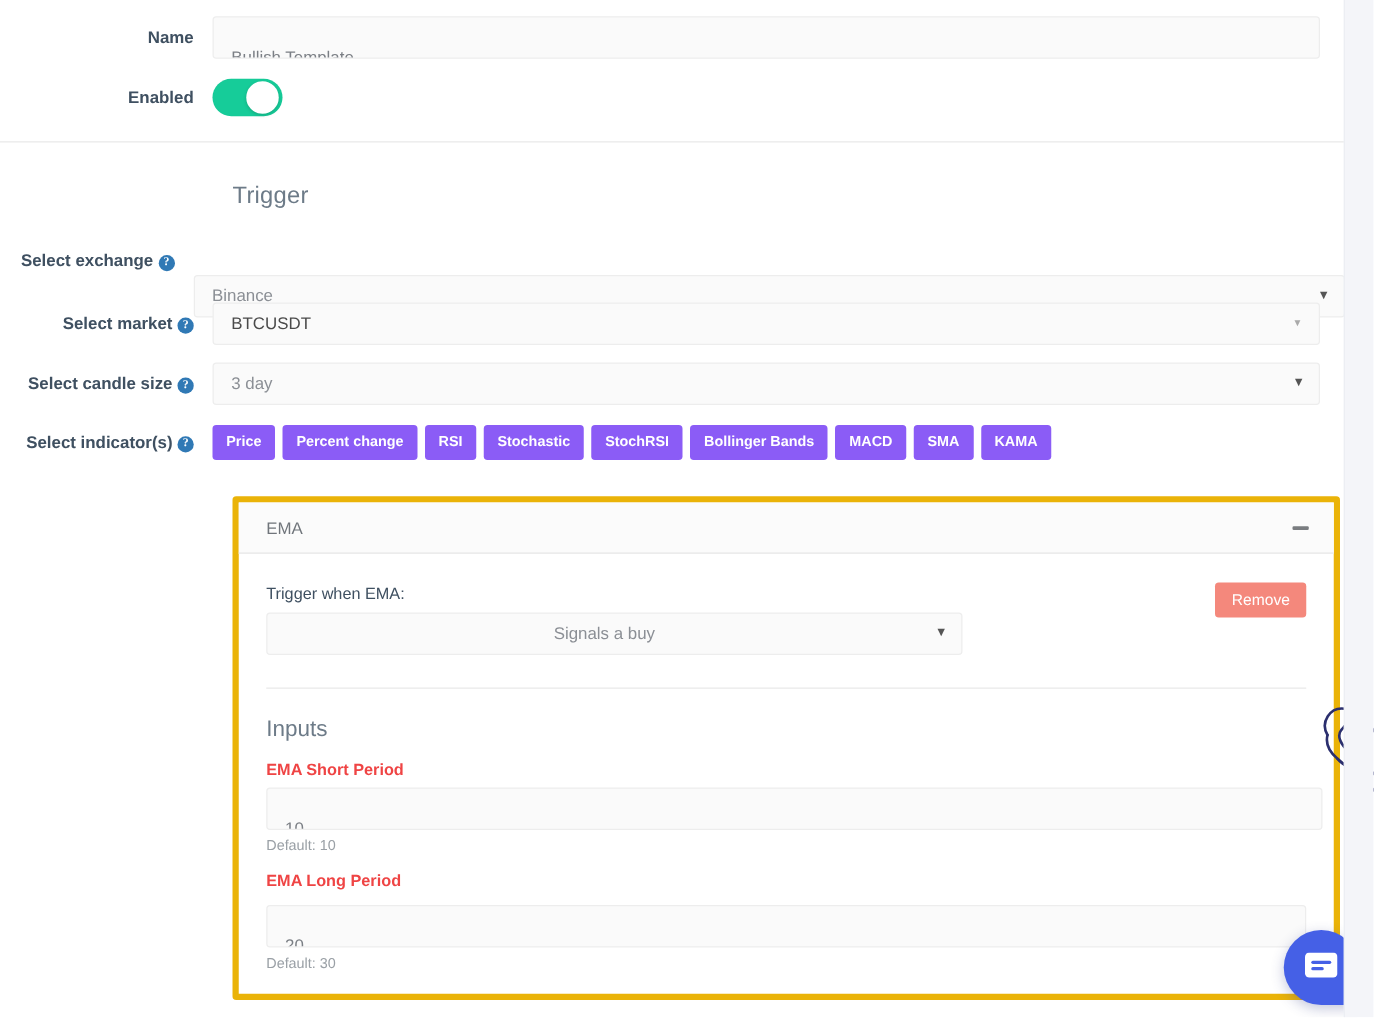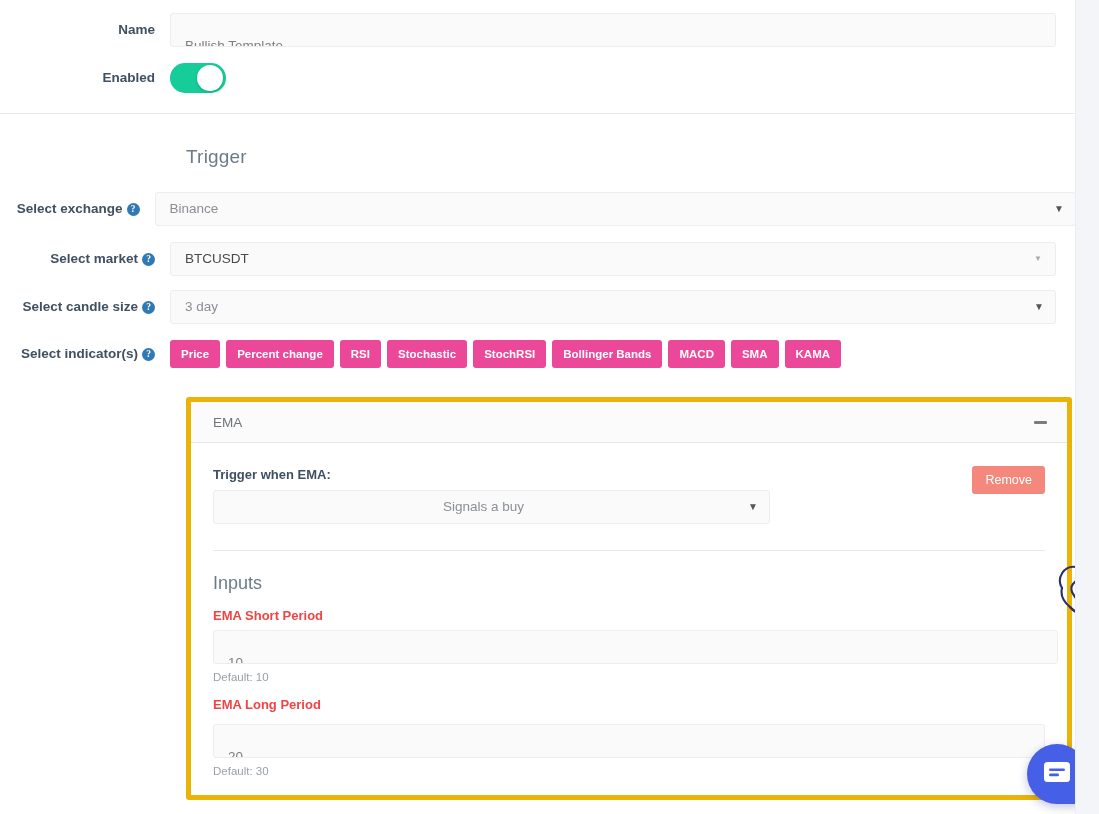--- a/index.html
+++ b/index.html
@@ -142,21 +142,21 @@
     letter-spacing: .2px;
   }
 
   
   .ind-wrap {
     position: absolute;
     display: flex;
     gap: 6px;
   }
   .ind-btn {
-    background: #ec4899;
+    background: #8b5cf6;
     color: #fff;
     font-size: 11.5px;
     font-weight: bold;
     border: none;
     border-radius: 3px;
     height: 28px;
     padding: 0 11px;
     line-height: 28px;
     white-space: nowrap;
     cursor: pointer;
@@ -191,21 +191,21 @@
     border-radius: 1px;
   }
   .panel-body {
     position: relative;
     padding: 24px 22px 0 22px;
   }
 
   .sub-label {
     color: #3f5061;
     font-size: 13px;
-    font-weight: bold;
+    font-weight: normal;
     margin-bottom: 8px;
   }
 
   .btn-remove {
     position: absolute;
     right: 22px;
     top: 23px;
     background: #f4887c;
     color: #fff;
     border: none;
@@ -277,21 +277,21 @@
     </div>
 
     <div class="divider" style="top:113px;"></div>
 
     <div class="h-trigger" style="top:146px; left:186px;">Trigger</div>
 
     <div class="form-row" style="top:192px; left:0; width:1076px;">
       <div class="lbl" style="line-height:34px;">
         <span>Select exchange</span><span class="help-icon">?</span>
       </div>
-      <div class="select-box" style="width:1018px;">
+      <div class="select-box" style="width:1018px;margin-top:28px;">
         <span>Binance</span>
         <span class="caret">▼</span>
       </div>
     </div>
 
     <div class="form-row" style="top:242px; left:0; width:1076px;">
       <div class="lbl" style="line-height:34px;">
         <span>Select market</span><span class="help-icon">?</span>
       </div>
       <div class="select-box s2" style="width:886px;">

